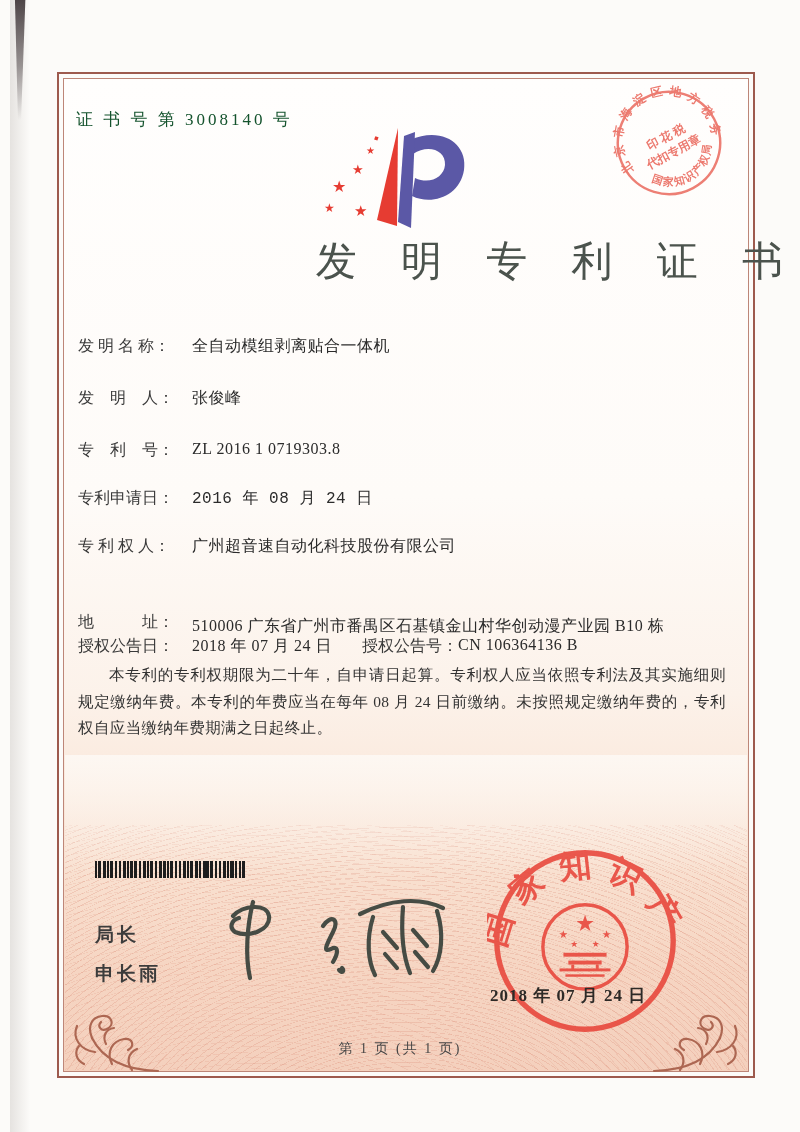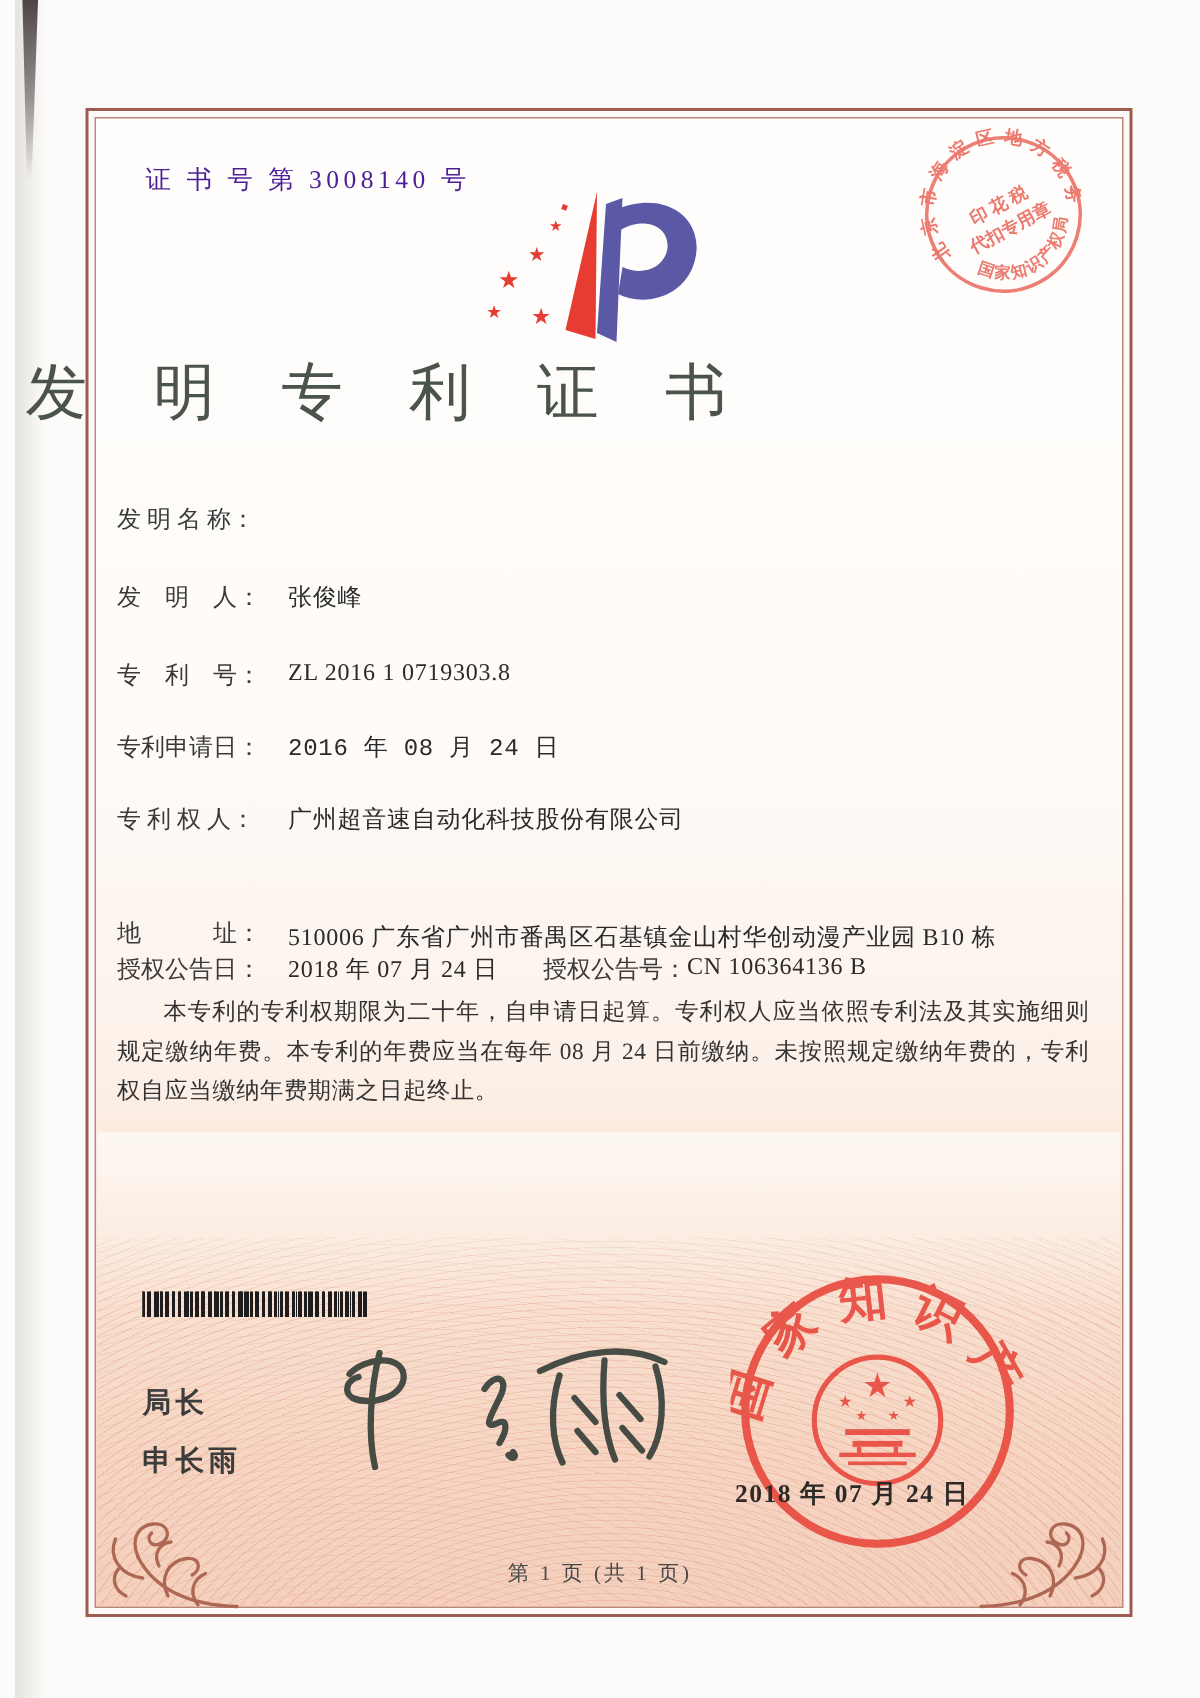--- a/index.html
+++ b/index.html
@@ -21,22 +21,22 @@
   .frame-inner{position:absolute;left:4px;top:4px;right:4px;bottom:4px;box-sizing:border-box;
     border:1px solid #bd8678;
     background:linear-gradient(180deg,#fffefd 0%,#fefbf8 42%,#fcf2ea 62%,#f9e2d2 78%,#f6d5c2 90%,#f4d0bd 100%);}
   .wave-band{position:absolute;left:1px;right:1px;bottom:1px;height:245px;
     background:
       repeating-radial-gradient(ellipse 1500px 950px at 50% 135%,rgba(208,112,90,.20) 0 1px,rgba(0,0,0,0) 1px 7px),
       repeating-radial-gradient(ellipse 1700px 1050px at 28% 145%,rgba(208,112,90,.13) 0 1px,rgba(0,0,0,0) 1px 9px);}
   .wave-fade{position:absolute;left:1px;right:1px;bottom:196px;height:120px;
     background:linear-gradient(180deg,rgba(253,248,243,.95),rgba(253,248,243,0));}
   
-  .cert-no{left:76px;top:108px;font-size:17px;letter-spacing:3px;color:#4c1d95;margin-left:21px;}
-  .title{left:0;right:0;top:234px;text-align:left;font-size:41px;letter-spacing:17px;
+  .cert-no{left:76px;top:108px;font-size:17px;letter-spacing:3px;color:#14532d;}
+  .title{left:0;right:0;top:234px;text-align:right;font-size:41px;letter-spacing:17px;
     text-indent:17px;color:#4b534d;font-weight:500;font-family:Liberation Serif, serif;}
   .fields{left:78px;top:336px;width:650px;font-size:16px;color:#2f2f2f;}
   .frow{position:absolute;display:flex;left:0;}
   .lbl{width:114px;flex:none;white-space:nowrap;color:#3a3a3a;}
   .val{color:#2b2b2b;letter-spacing:.5px;}
   .val-wrap{width:540px;line-height:27px;}
   .lbl2{white-space:nowrap;color:#3a3a3a;margin-left:30px;}
   .paras{left:78px;top:662px;width:648px;font-size:15.5px;line-height:26.5px;
     color:#333;letter-spacing:.4px;text-align:justify;}
   .paras p{margin:0;text-indent:2em;}
@@ -125,20 +125,21 @@
     <text x="48" y="32" font-size="10">★</text>
     <text x="56" y="18" font-size="7" transform="rotate(20 58 16)">▪</text>
   </g>
 </svg>
 
 <div class="abs content title">发 明 专 利 证 书</div>
 
 <div class="abs content fields">
   <div class="frow" style="top:0;">
     <span class="lbl">发 明 名 称：</span>
+    <span class="val">全自动模组剥离贴合一体机</span>
   </div>
   <div class="frow" style="top:52px;">
     <span class="lbl">发　明　人：</span>
     <span class="val">张俊峰</span>
   </div>
   <div class="frow" style="top:104px;">
     <span class="lbl">专　利　号：</span>
     <span class="val">ZL 2016 1 0719303.8</span>
   </div>
   <div class="frow" style="top:152px;font-family:Liberation Mono, monospace;">

